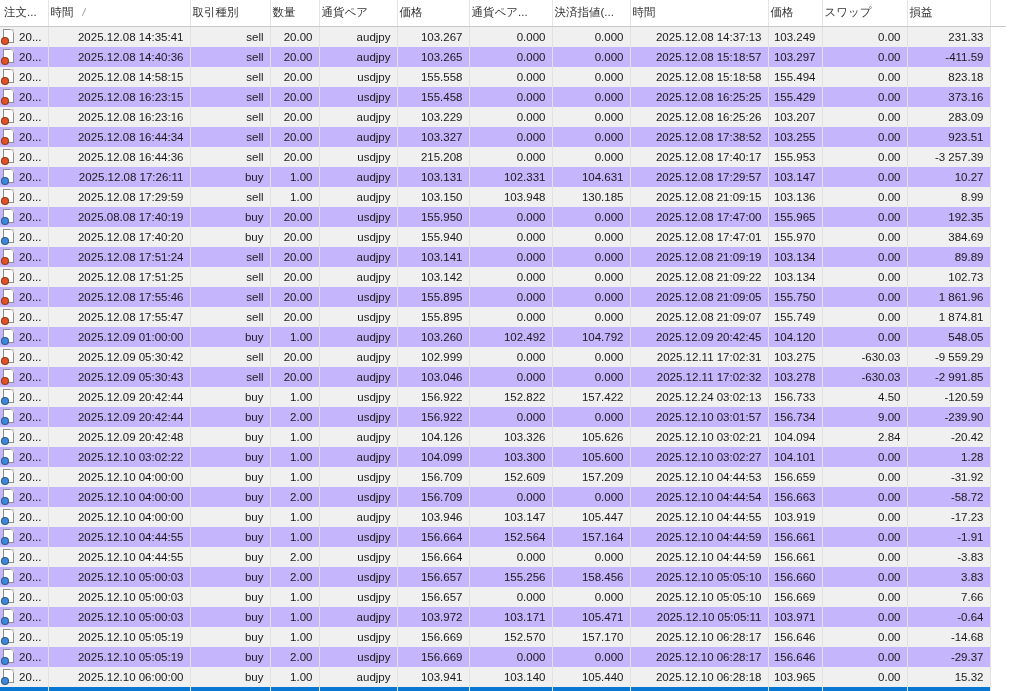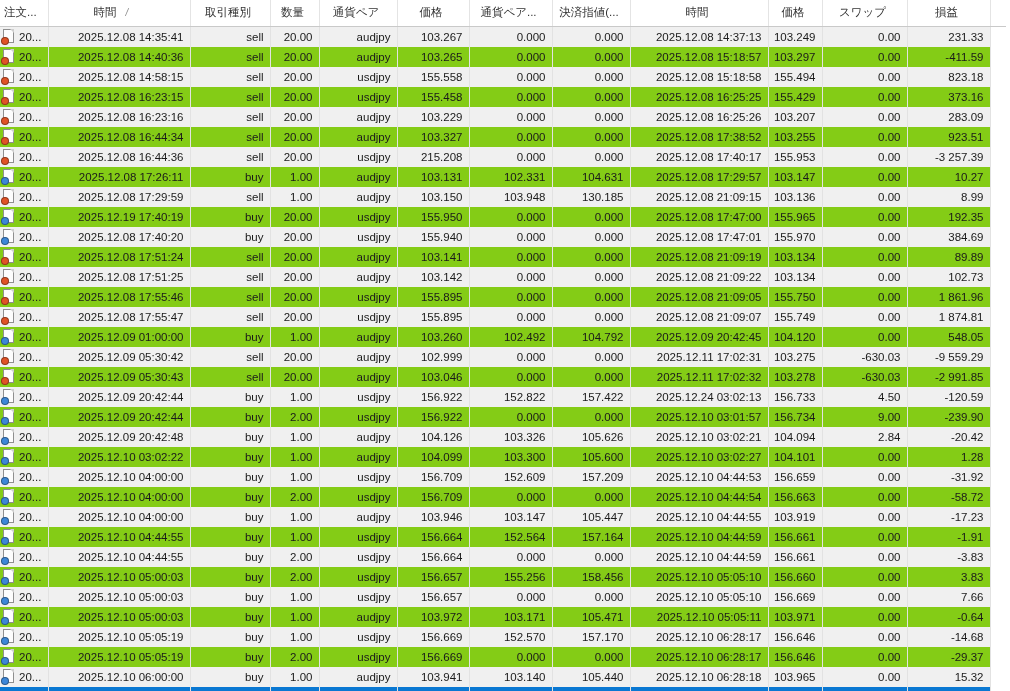--- a/index.html
+++ b/index.html
@@ -1,39 +1,39 @@
 <!DOCTYPE html>
 <html><head>
 <meta charset="utf-8">
 <style>
   html,body{margin:0;padding:0;background:#fff;}
   .window{
-    position:relative;width:1006px;height:691px;overflow:hidden;background:#84cc16;
+    position:relative;width:1006px;height:691px;overflow:hidden;background:#c4b5fd;
     font-family:"Liberation Sans","DejaVu Sans",sans-serif;
     font-size:11.5px;color:#1a1a1a;
   }
   table.history{border-collapse:collapse;table-layout:fixed;width:1010px;}
   col.c1{width:48px}col.c2{width:142px}col.c3{width:80px}col.c4{width:49px}
   col.c5{width:78px}col.c6{width:72px}col.c7{width:83px}col.c8{width:78px}
   col.c9{width:138px}col.c10{width:54px}col.c11{width:85px}col.c12{width:83px}
   col.c13{width:20px}
   th{
     height:26px;box-sizing:border-box;font-weight:normal;color:#333;
-    text-align:center;padding:0 6px 0 2px;white-space:nowrap;overflow:hidden;
+    text-align:left;padding:0 6px 0 2px;white-space:nowrap;overflow:hidden;
     border-bottom:1px solid #c9c9c9;border-right:1px solid #e4e4e4;
     background:#fff;
   }
   th.first{text-align:left;padding-left:4px;}
   .sort-glyph{color:#8a8a8a;font-size:10px;margin:0 12px 0 9px;font-style:italic;}
   td{
     height:20px;box-sizing:border-box;line-height:20px;text-align:right;
     padding:0 6px 0 2px;white-space:nowrap;overflow:hidden;
     border-right:1px solid #e2e2e2;
   }
-  td.c-order{text-align:center;padding-left:3px;}
+  td.c-order{text-align:right;padding-left:3px;}
   td.filler,th.filler{border-right:none;background:#fff;}
   tbody tr:nth-child(odd) td{background:#f0f0f0;}
   tbody tr:nth-child(odd) td.filler{background:#fff;}
   tbody tr.selected td{background:#0a78d2;}
   tbody tr.selected td.filler{background:#fff;}
   
   .doc-icon{
     position:relative;display:inline-block;width:9px;height:12px;
     background:#fdfdfd;border:1px solid #8f8f8f;vertical-align:middle;
     margin:-2px 5px 0 0;
@@ -217,21 +217,21 @@
     <td>103.948</td>
     <td>130.185</td>
     <td>2025.12.08 21:09:15</td>
     <td>103.136</td>
     <td>0.00</td>
     <td>8.99</td>
     <td class="filler"></td>
   </tr>
         <tr class="buy">
     <td class="c-order"><span class="doc-icon"><span class="fold"></span><span class="dot"></span></span><span class="order-label">20...</span></td>
-    <td>2025.12.19 17:40:19</td>
+    <td>2025.08.08 17:40:19</td>
     <td>buy</td>
     <td>20.00</td>
     <td>usdjpy</td>
     <td>155.950</td>
     <td>0.000</td>
     <td>0.000</td>
     <td>2025.12.08 17:47:00</td>
     <td>155.965</td>
     <td>0.00</td>
     <td>192.35</td>

